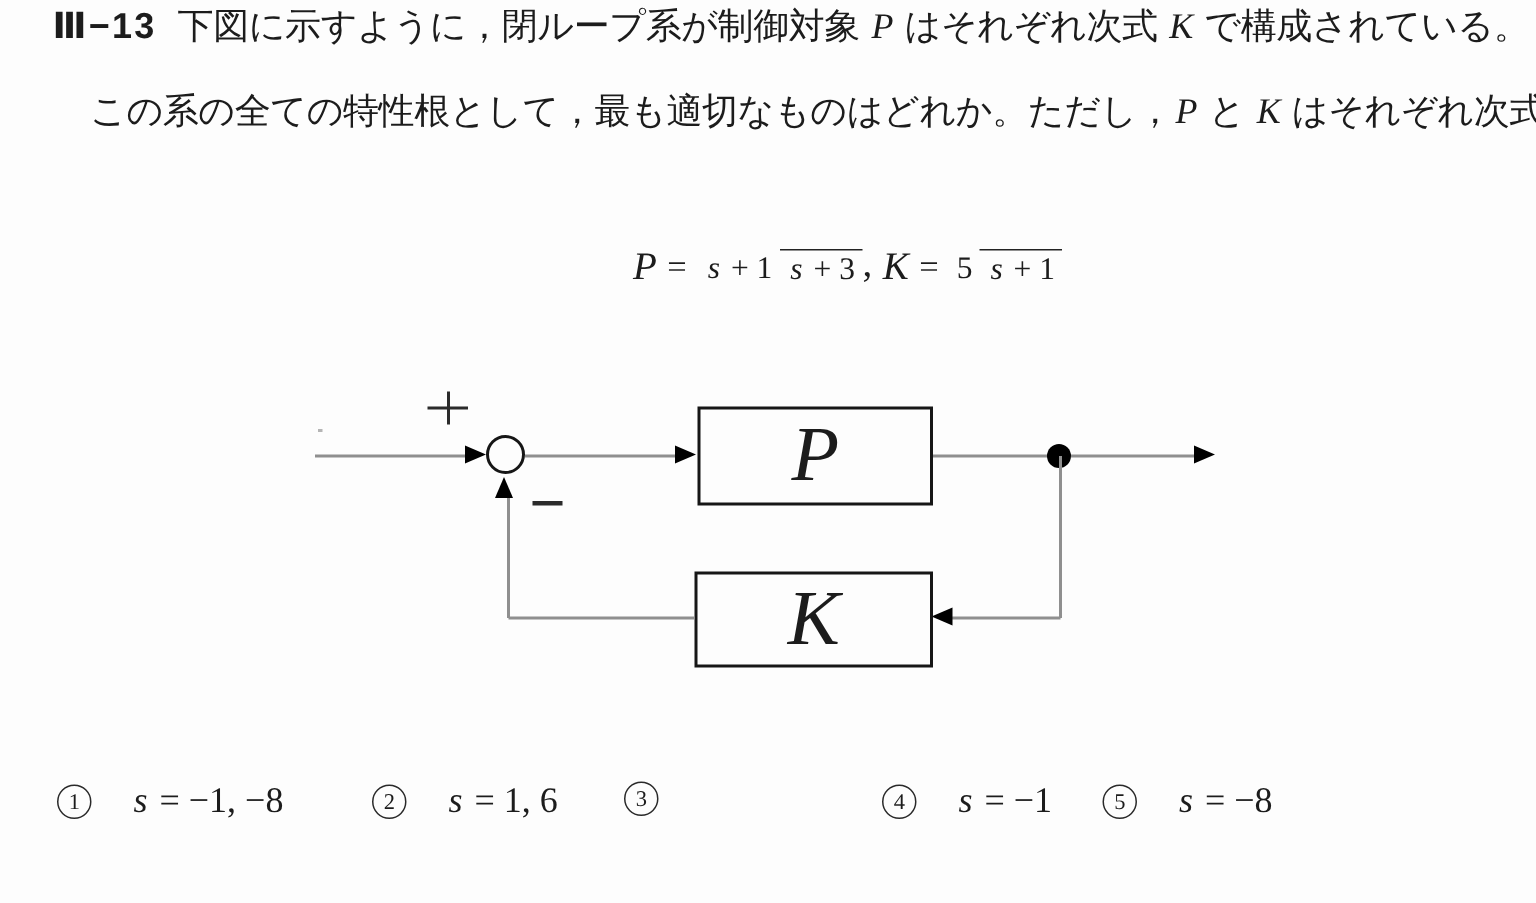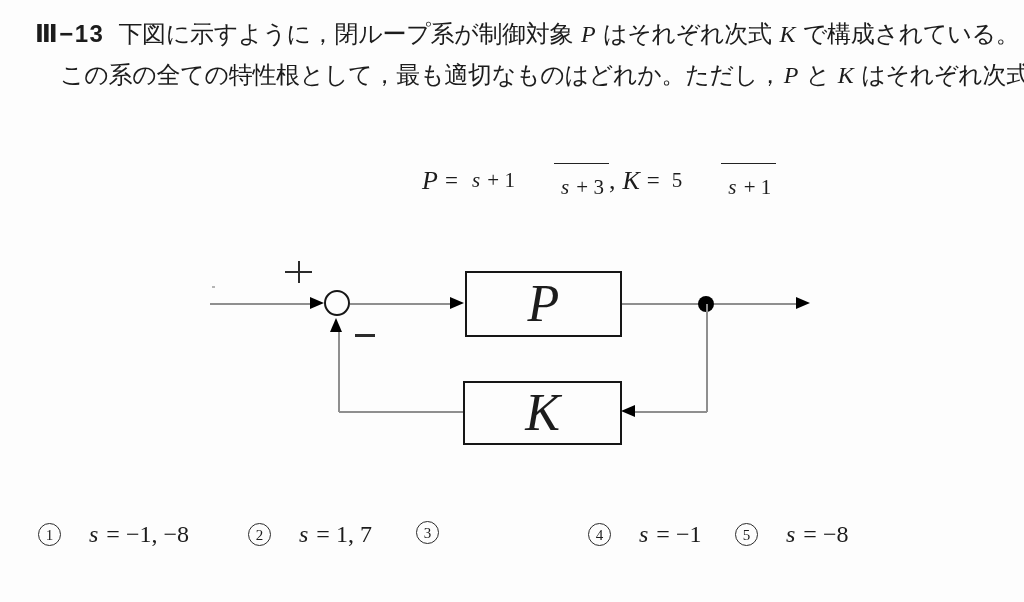--- a/index.html
+++ b/index.html
@@ -15,21 +15,21 @@
            font-size:24px; letter-spacing:-0.3px; line-height:28px; }
   .qnum  { font-family:"Liberation Sans","DejaVu Sans",sans-serif; font-weight:600;
            font-size:24px; letter-spacing:1.5px; margin-right:14px; }
   .it    { font-style:italic; font-family:"Liberation Serif","DejaVu Serif",serif; padding:0 2px; }
   
   .formula { position:absolute; left:422px; top:163px; display:flex; align-items:center; gap:7px; }
   .fvar  { font-style:italic; font-size:26px; }
   .feq   { font-size:23px; }
   .frac  { display:inline-flex; flex-direction:row; align-items:center; font-size:21px; line-height:22px; }
   .fnum  { padding:0 5px 1px; }
-  .fden  { border-top:1.5px solid #222; padding:12px 5px 0;margin-left:34px; }
+  .fden  { border-top:1.5px solid #222; padding:1px 5px 0; }
   .fsep  { font-size:26px; align-self:flex-end; line-height:1; margin:0 0 4px -7px; }
   
   .dg-line { position:absolute; background:#8f8f8f; }
   .h { height:1.5px; } .v { width:1.5px; }
   .arr { position:absolute; width:0; height:0; }
   .arr-r { border-top:6px solid transparent; border-bottom:6px solid transparent; border-left:14px solid #000; }
   .arr-l { border-top:6px solid transparent; border-bottom:6px solid transparent; border-right:14px solid #000; }
   .arr-u { border-left:6.5px solid transparent; border-right:6.5px solid transparent; border-bottom:14px solid #000; }
   .sum-circle { position:absolute; left:324px; top:290px; width:26px; height:26px;
                 border:2px solid #161616; border-radius:50%; background:#fdfdfd; }
@@ -48,21 +48,21 @@
   .cmark  { width:23px; height:23px; border:1.4px solid #2a2a2a; border-radius:50%;
             display:flex; align-items:center; justify-content:center;
             font-size:15px; line-height:1; padding-top:1px; }
   .clabel { font-size:24px; white-space:nowrap; }
 </style>
 </head>
 <body>
 
 <div class="page">
 
-  <div class="qline" style="left:35px; top:20px;">
+  <div class="qline" style="left:35px; top:4px;">
     <span class="qnum">Ⅲ−13</span>
     <span><span>下図に示すように，閉ループ系が制御対象 </span><span class="it">P</span><span> はそれぞれ次式 </span><span class="it">K</span><span> で構成されている。</span></span>
   </div>
   <div class="qline" style="left:60px; top:61px;">
     <span><span>この系の全ての特性根として，最も適切なものはどれか。ただし，</span><span class="it">P</span><span> と </span><span class="it">K</span><span> はそれぞれ次式</span></span>
   </div>
 
   <div class="formula">
     <span class="fvar">P</span>
     <span class="feq">=</span>
@@ -113,21 +113,21 @@
     <div class="dg-line v" style="left:338px; top:330px; height:82px;"></div>
     <div class="arr arr-u" style="left:330px; top:318px;"></div>
   </div>
 
   <div class="choice" style="left:38px;">
     <span class="cmark">1</span>
     <span class="clabel"><span class="it">s</span><span> = −1, −8</span></span>
   </div>
   <div class="choice" style="left:248px;">
     <span class="cmark">2</span>
-    <span class="clabel"><span class="it">s</span><span> = 1, 7</span></span>
+    <span class="clabel"><span class="it">s</span><span> = 1, 6</span></span>
   </div>
   <div class="choice" style="left:416px;">
     <span class="cmark">3</span>
   </div>
   <div class="choice" style="left:588px;">
     <span class="cmark">4</span>
     <span class="clabel"><span class="it">s</span><span> = −1</span></span>
   </div>
   <div class="choice" style="left:735px;">
     <span class="cmark">5</span>

